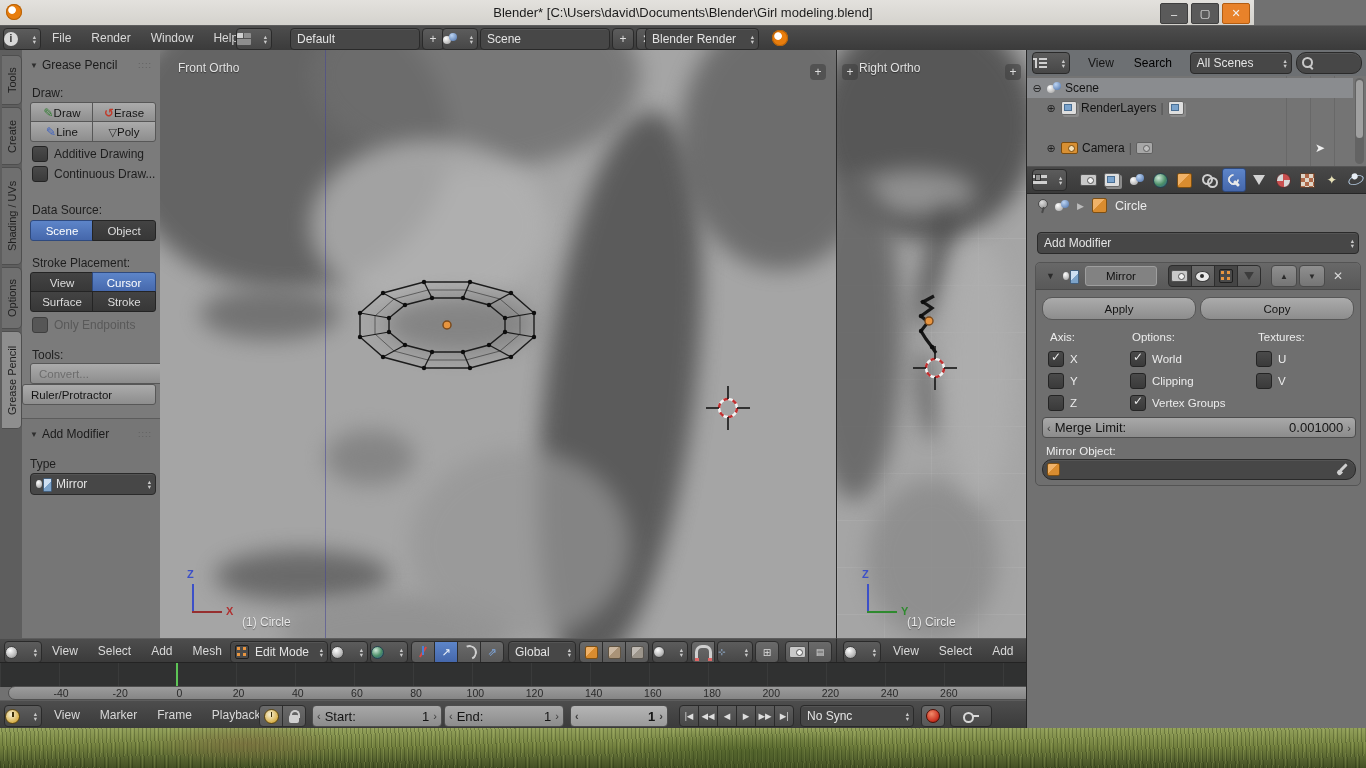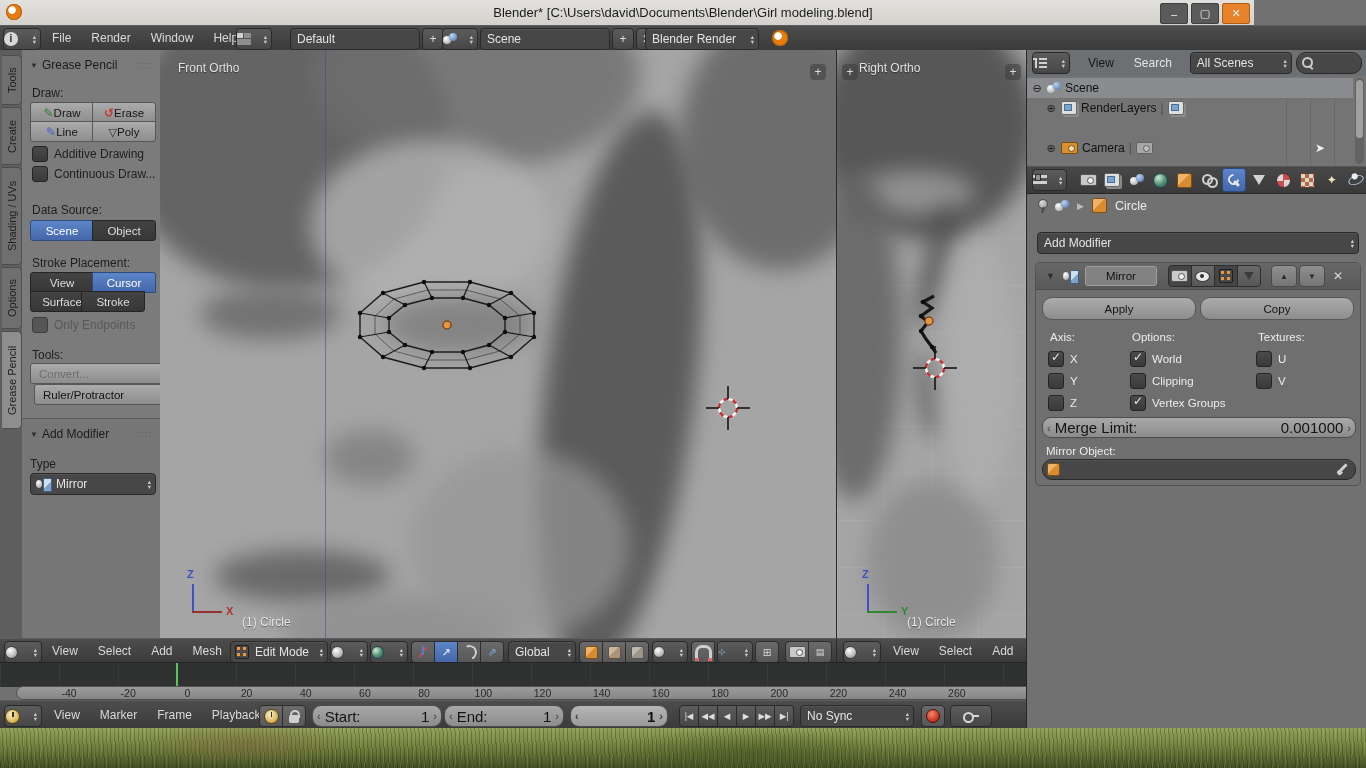--- a/index.html
+++ b/index.html
@@ -39,22 +39,22 @@
   .btn-dark{background:linear-gradient(#434343,#373737);border:1px solid #242424;border-radius:3px;
             color:#dcdcdc;font-size:11.5px;display:flex;align-items:center;justify-content:center;}
   .btn-blue{background:linear-gradient(#5d85c9,#4567ab);border:1px solid #2f4a7e;border-radius:3px;
             color:#fff;font-size:11.5px;display:flex;align-items:center;justify-content:center;}
   .cb{width:14px;height:14px;background:linear-gradient(#4a4a4a,#3a3a3a);border:1px solid #242424;
       border-radius:3px;display:inline-block;position:relative;flex:none;}
   .cb.on::after{content:"✓";position:absolute;left:2px;top:-2px;color:#ececec;font-size:12px;font-weight:bold;}
   .cb.dis{background:#565656;border-color:#3e3e3e;}
   .lbl{font-size:12px;color:#1e1e1e;}
   .wlbl{font-size:11.5px;color:#ececec;}
-  .slider{background:linear-gradient(#a8a8a8,#8c8c8c);border:1px solid #4d4d4d;border-radius:9px;
-          display:flex;align-items:center;font-size:15px;color:#141414;justify-content:center;}
+  .slider{background:linear-gradient(#a8a8a8,#8c8c8c);border:1px solid #4d4d4d;border-radius:4px;
+          display:flex;align-items:center;font-size:13px;color:#141414;justify-content:center;}
   .arrL::before{content:"‹";color:#3c3c3c;font-size:11px;padding:0 4px;}
   .arrR::after{content:"›";color:#3c3c3c;font-size:11px;padding:0 4px;}
 
   
   .ic{display:inline-block;position:relative;flex:none;}
   .i-info{width:14px;height:14px;border-radius:50%;background:#d8d8d8;color:#2a2a2a;font-size:10px;
           font-weight:bold;text-align:center;line-height:14px;}
   .i-grid{width:14px;height:12px;background:
       linear-gradient(#cfcfcf,#cfcfcf) 0 0/6px 5px no-repeat,
       linear-gradient(#8f8f8f,#8f8f8f) 7px 0/7px 5px no-repeat,
@@ -159,21 +159,21 @@
   .mirrorline{position:absolute;width:1px;background:rgba(70,70,150,.55);}
   .pluspad{position:absolute;width:16px;height:16px;background:rgba(60,60,60,.55);border-radius:4px;
            color:#ddd;font-size:12px;display:flex;align-items:center;justify-content:center;}
   .objinfo{position:absolute;color:#e6e6e6;font-size:12px;text-shadow:0 1px 1px rgba(0,0,0,.4);}
   .axlabel{position:absolute;font-size:11px;font-weight:bold;}
 
   
   .frames{left:0;top:662px;width:1026px;height:24px;background:#303131;
           background-image:repeating-linear-gradient(90deg,#3a3b3b 0 1px,transparent 1px 59px);border-top:1px solid #232323;}
   .playhead{position:absolute;left:176px;top:0;width:2px;height:24px;background:#5dc456;}
-  .scrub{left:16px;top:686px;width:1026px;height:14px;background:linear-gradient(#9c9c9c,#858585);
+  .scrub{left:8px;top:686px;width:1026px;height:14px;background:linear-gradient(#9c9c9c,#858585);
          border-radius:7px;border:1px solid #4f4f4f;box-sizing:border-box;}
   .ticks{position:absolute;left:30px;top:0;width:932px;height:14px;display:flex;justify-content:space-between;}
   .tick{width:44px;text-align:center;font-size:10.5px;color:#2a2a2a;line-height:13px;}
   .transport{display:flex;}
   .tbtn{width:18px;height:20px;background:linear-gradient(#5c5c5c,#474747);border:1px solid #2a2a2a;
         margin-left:-1px;color:#dedede;font-size:8.5px;display:flex;align-items:center;justify-content:center;}
   .tbtn:first-child{border-radius:4px 0 0 4px;}.tbtn:last-child{border-radius:0 4px 4px 0;}
 
   
   .rightcol{left:1026px;top:50px;width:340px;height:678px;background:#717171;border-left:1px solid #262626;}
@@ -300,28 +300,28 @@
       <span class="cb"></span>
       <span class="lbl">Continuous Draw...</span>
     </div>
     <div class="abs lbl" style="left:10px;top:153px;">Data Source:</div>
     <div class="abs btn-blue" style="left:8px;top:170px;width:62px;height:19px;border-radius:3px 0 0 3px;">Scene</div>
     <div class="abs btn-dark" style="left:70px;top:170px;width:62px;height:19px;border-radius:0 3px 3px 0;">Object</div>
     <div class="abs lbl" style="left:10px;top:206px;">Stroke Placement:</div>
     <div class="abs btn-dark" style="left:8px;top:222px;width:62px;height:19px;border-radius:3px 0 0 0;">View</div>
     <div class="abs btn-blue" style="left:70px;top:222px;width:62px;height:19px;border-radius:0 3px 0 0;">Cursor</div>
     <div class="abs btn-dark" style="left:8px;top:241px;width:62px;height:19px;border-radius:0 0 0 3px;">Surface</div>
-    <div class="abs btn-dark" style="left:59px;top:241px;width:62px;height:19px;border-radius:0 0 3px 0;text-align:center;">Stroke</div>
+    <div class="abs btn-dark" style="left:70px;top:241px;width:62px;height:19px;border-radius:0 0 3px 0;text-align:center;">Stroke</div>
     <div class="abs flex" style="left:10px;top:267px;gap:6px;">
       <span class="cb dis"></span>
       <span class="lbl" style="color:#595959;">Only Endpoints</span>
     </div>
     <div class="abs lbl" style="left:10px;top:298px;">Tools:</div>
     <div class="abs btn-light" style="left:8px;top:313px;width:124px;height:19px;color:#6d6d6d;justify-content:flex-start;padding-left:8px;">Convert...</div>
-    <div class="abs btn-light" style="left:12px;top:334px;width:124px;height:19px;justify-content:flex-start;padding-left:8px;">Ruler/Protractor</div>
+    <div class="abs btn-light" style="left:0;top:334px;width:124px;height:19px;justify-content:flex-start;padding-left:8px;">Ruler/Protractor</div>
 
     <div class="abs" style="left:0;top:368px;width:138px;height:220px;background:#767676;border-top:1px solid #5c5c5c;">
       <div class="abs phead" style="left:8px;top:8px;width:122px;">
         <span>Add Modifier</span>
           <span class="dots">::::</span>
       </div>
       <div class="abs lbl" style="left:8px;top:38px;">Type</div>
       <div class="abs dd" style="left:8px;top:54px;width:124px;">
         <span class="ic i-mirror" style="margin-left:5px;"></span>
         <span class="txt">Mirror</span>
@@ -619,21 +619,21 @@
   </div>
 
   <div class="abs rightcol">
 
     <div class="ol-hdr">
       <div class="sq-btn" style="width:36px;margin-left:5px;">
         <span class="ic i-tree"></span>
           <span class="ud"></span>
       </div>
       <span class="menu" style="color:#151515;margin-left:8px;">View</span>
-      <span class="menu" style="color:#e5e5e5;">Search</span>
+      <span class="menu" style="color:#000000;">Search</span>
       <div class="dd" style="width:100px;margin-left:8px;">
         <span class="txt">All Scenes</span>
           <span class="ud"></span>
       </div>
       <div class="dd" style="width:64px;margin-left:4px;border-radius:10px;">
         <span class="ic i-mag" style="margin-left:5px;"></span>
       </div>
     </div>
 
     <div class="abs" style="left:0;top:26px;width:340px;height:90px;background:#747474;">

